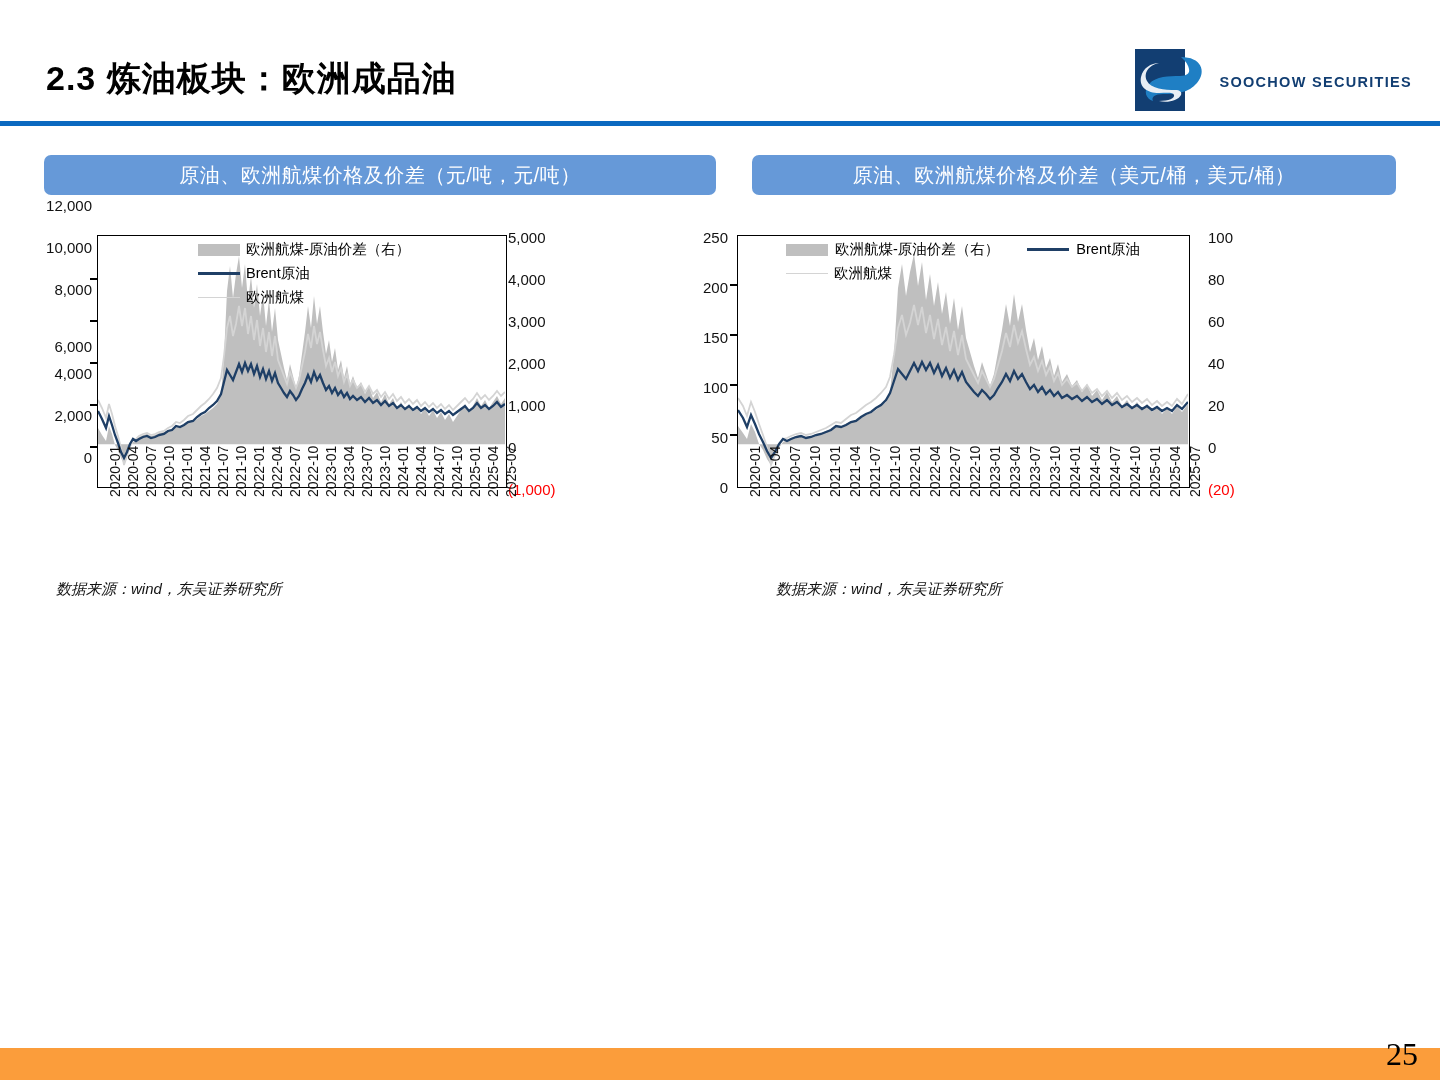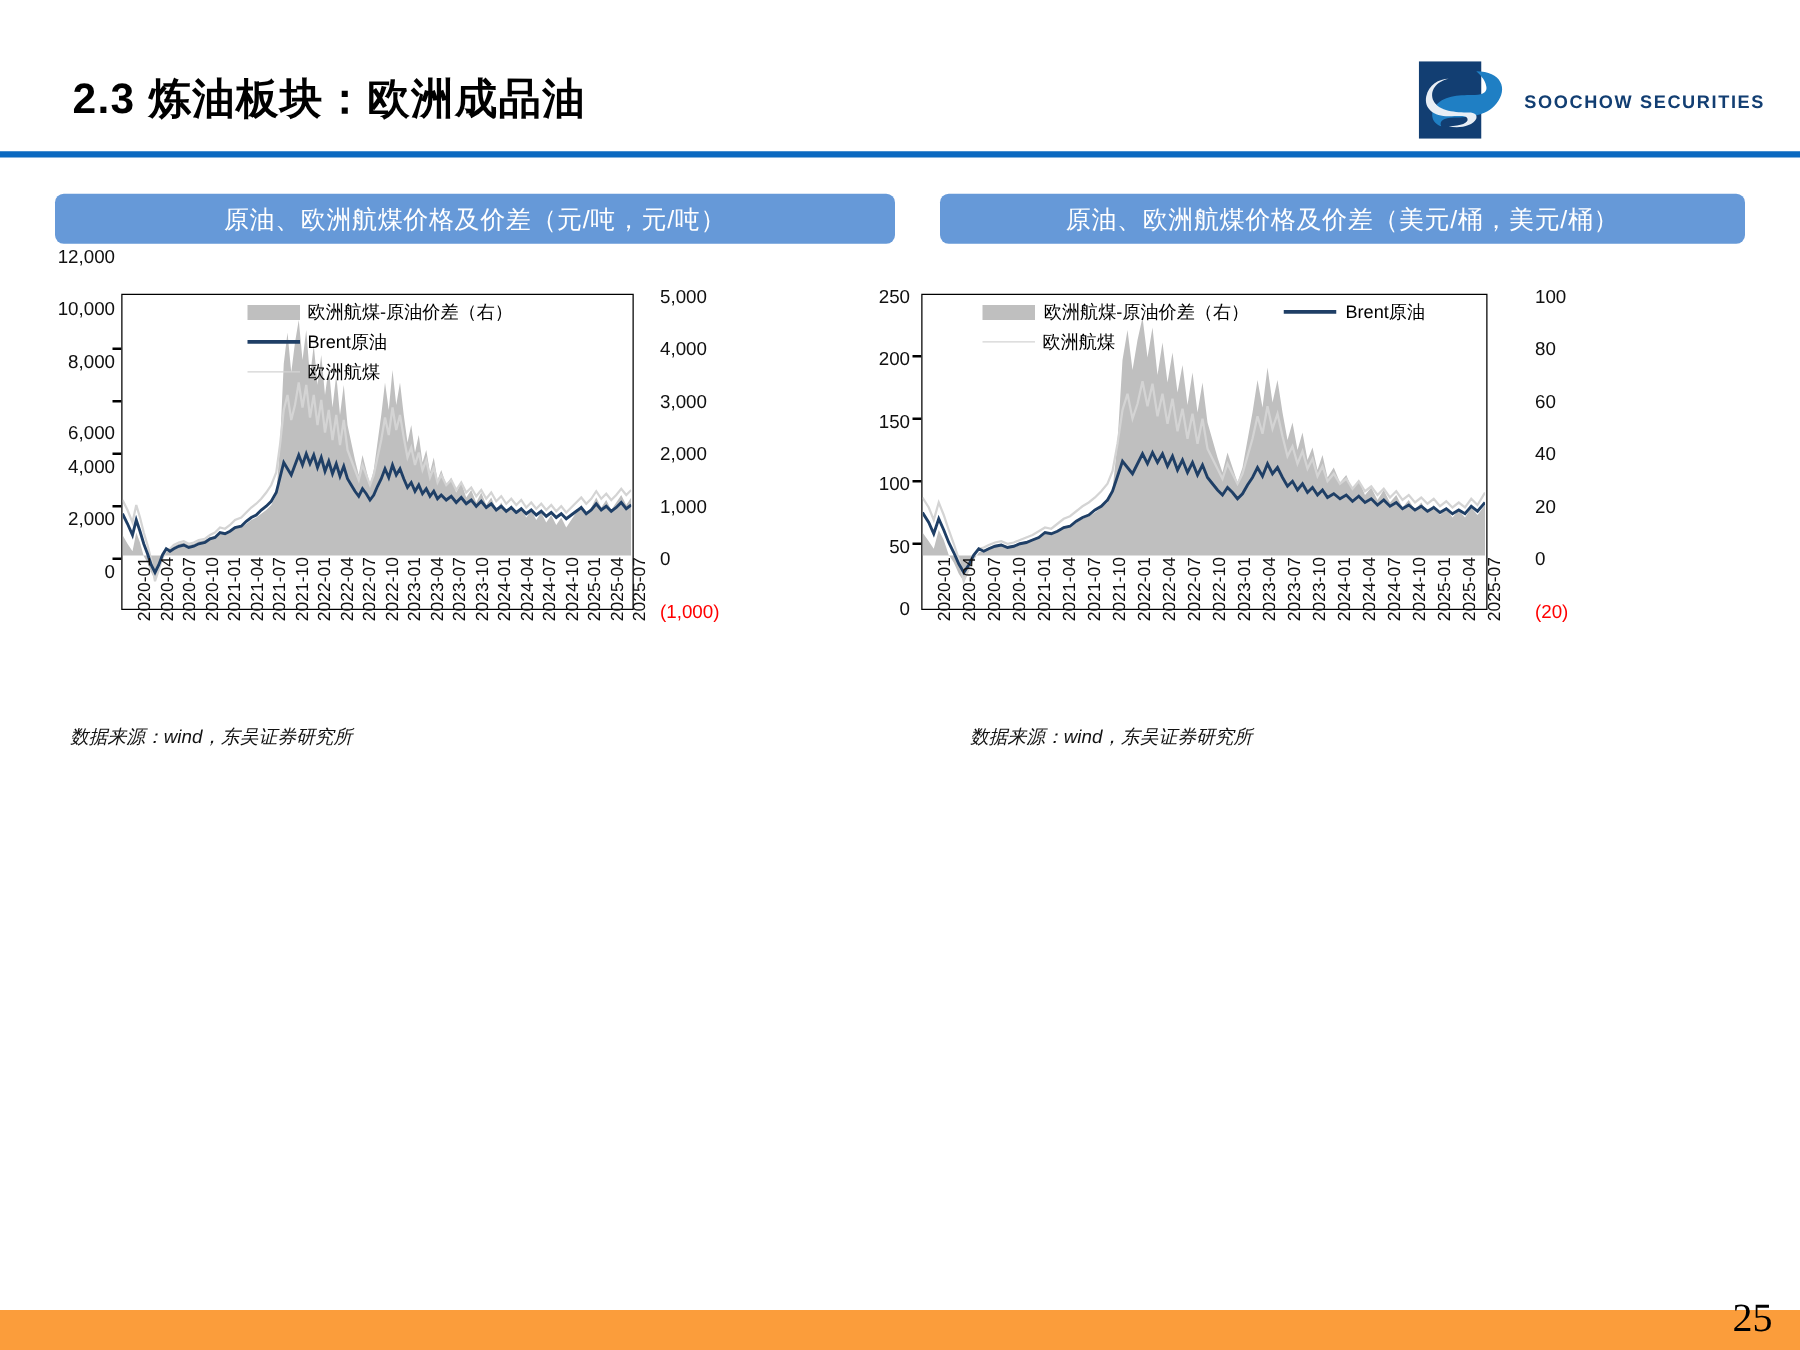--- a/index.html
+++ b/index.html
@@ -6,21 +6,21 @@
   body {
     width:1440px; height:1080px;
     background:#ffffff;
     font-family:"Liberation Sans", sans-serif;
     position:relative;
     overflow:hidden;
   }
 
   
   #slide-title {
-    position:absolute; left:58px; top:56px;
+    position:absolute; left:46px; top:56px;
     font-size:34px; font-weight:bold; color:#000;
     letter-spacing:1px; white-space:nowrap;
   }
   #header-rule {
     position:absolute; left:0; top:121px; width:1440px; height:5px;
     background:#0B69C0;
   }
 
   
   #logo { position:absolute; right:28px; top:48px; height:64px; display:flex; align-items:center; }
@@ -41,21 +41,21 @@
 
   
   .chart-block { position:absolute; }
   #chart-left  { left:24px;  top:222px; width:560px; height:300px; }
   #chart-right { left:684px; top:222px; width:580px; height:300px; }
 
   .axis-label {
     position:absolute; font-size:15px; color:#111;
     text-align:right; white-space:nowrap; line-height:1;
   }
-  .axis-label.right-axis { text-align:right;margin-left:20px; }
+  .axis-label.right-axis { text-align:right; }
   .axis-label.negative { color:#FF0000; }
 
   .plot {
     position:absolute; border:1.6px solid #000; background:#fff;
     box-sizing:border-box; overflow:hidden;
   }
   .plot svg { display:block; }
 
   .tick-h { position:absolute; width:7px; height:1.6px; background:#000; }
 

